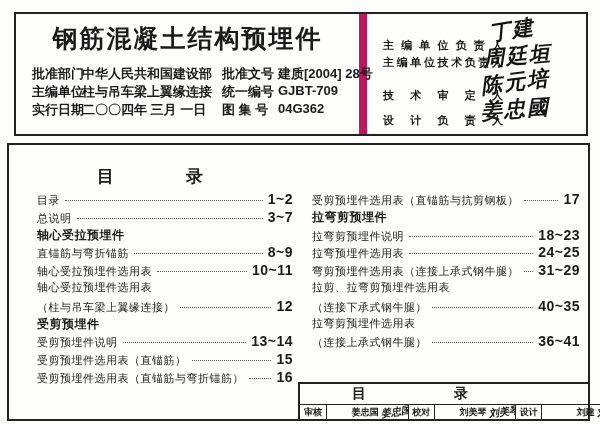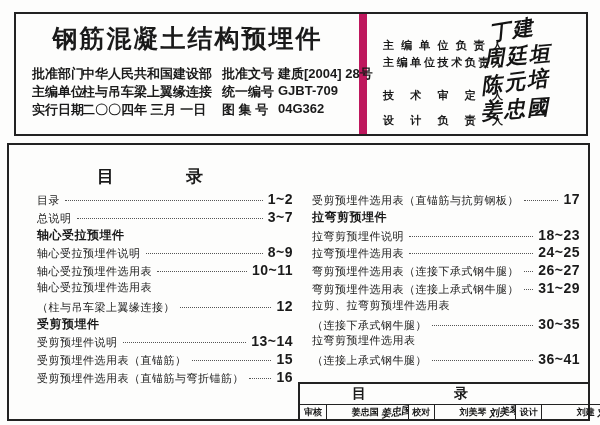--- a/index.html
+++ b/index.html
@@ -104,21 +104,21 @@
         </div>
         <div class="toc-entry">
           <span class="t">总说明</span>
           <span class="leader"></span>
           <span class="p">3~7</span>
         </div>
         <div class="toc-entry section">
           <span class="t">轴心受拉预埋件</span>
         </div>
         <div class="toc-entry">
-          <span class="t">轴心受拉预埋件说明</span>
+          <span class="t">直锚筋与弯折锚筋</span>
           <span class="leader"></span>
           <span class="p">8~9</span>
         </div>
         <div class="toc-entry">
           <span class="t">轴心受拉预埋件选用表</span>
           <span class="leader"></span>
           <span class="p">10~11</span>
         </div>
         <div class="toc-entry">
           <span class="t">轴心受拉预埋件选用表</span>
@@ -160,36 +160,31 @@
           <span class="t">拉弯剪预埋件说明</span>
           <span class="leader"></span>
           <span class="p">18~23</span>
         </div>
         <div class="toc-entry">
           <span class="t">拉弯预埋件选用表</span>
           <span class="leader"></span>
           <span class="p">24~25</span>
         </div>
         <div class="toc-entry">
-          <span class="t">弯剪预埋件选用表（连接下承式钢牛腿）</span>
-          <span class="leader"></span>
-          <span class="p">26~27</span>
-        </div>
-        <div class="toc-entry">
           <span class="t">弯剪预埋件选用表（连接上承式钢牛腿）</span>
           <span class="leader"></span>
           <span class="p">31~29</span>
         </div>
         <div class="toc-entry">
           <span class="t">拉剪、拉弯剪预埋件选用表</span>
         </div>
         <div class="toc-entry">
           <span class="t">（连接下承式钢牛腿）</span>
           <span class="leader"></span>
-          <span class="p">30~35</span>
+          <span class="p">40~35</span>
         </div>
         <div class="toc-entry">
           <span class="t">拉弯剪预埋件选用表</span>
         </div>
         <div class="toc-entry">
           <span class="t">（连接上承式钢牛腿）</span>
           <span class="leader"></span>
           <span class="p">36~41</span>
         </div>
       </div>

